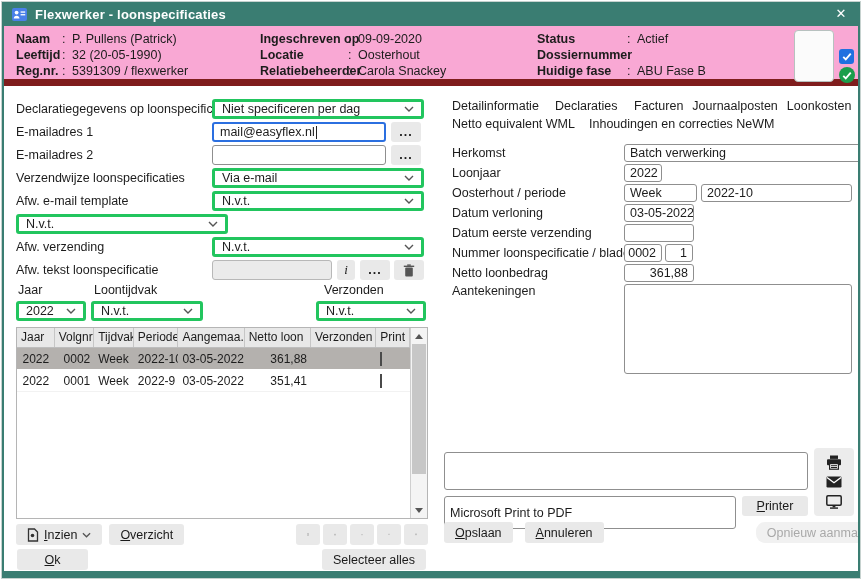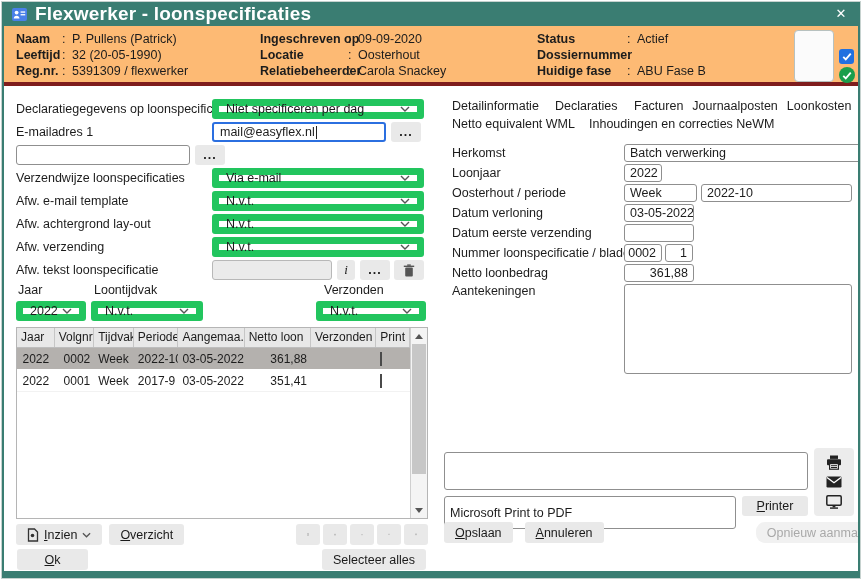--- a/index.html
+++ b/index.html
@@ -16,29 +16,29 @@
     margin: 1px;
     background: #3a7d72;
     border: 1px solid #c6d2cf;
   }
   
   .titlebar {
     height: 24px; display: flex; align-items: center;
     padding: 0 10px; color: #fff;
   }
   .titlebar .app-icon { width: 15px; height: 13px; margin-right: 8px; flex: none; }
-  .titlebar .title { font-weight: bold; font-size: 19px; letter-spacing: .2px; }
+  .titlebar .title { font-weight: bold; font-size: 13px; letter-spacing: .2px; }
   .titlebar .close {
     margin-left: auto; color:#fff; font-size: 13px; font-weight: bold;
     width: 18px; text-align: center; cursor: default; line-height: 18px;
   }
   
   .header {
     position: absolute; top: 24px; left: 2px; right: 2px; height: 60px;
-    background: #fdba74; border-bottom: 4px solid #7f1d1d;
+    background: #f9a8d4; border-bottom: 7px solid #7f1d1d;
   }
   .hcol { position: absolute; top: 5px; }
   .hcol.c1 { left: 12px; }
   .hcol.c2 { left: 256px; }
   .hcol.c3 { left: 533px; }
   .hrow { display: flex; height: 16px; line-height: 16px; white-space: nowrap; }
   .hlbl { font-weight: bold; }
   .c1 .hlbl { width: 46px; } .c2 .hlbl { width: 88px; } .c3 .hlbl { width: 90px; }
   .hsep { width: 10px; }
   .photo {
@@ -57,21 +57,21 @@
   .main {
     position: absolute; top: 84px; left: 2px; right: 2px; bottom: 7px;
     background: #fff; display: flex; overflow: hidden;
   }
   .left-panel { width: 432px; flex: none; padding: 13px 8px 0 12px; }
   .right-panel { flex: 1; padding: 12px 8px 0 16px; position: relative; }
   
   .frow { display: flex; align-items: center; height: 20px; margin-bottom: 3px; }
   .flbl { width: 196px; flex: none; white-space: nowrap; overflow: hidden; }
   .select {
-    width: 212px; height: 20px; border: 7px solid #22c55e; border-radius: 3px;
+    width: 212px; height: 20px; border: 3px solid #22c55e; border-radius: 3px;
     background: #fff; display: flex; align-items: center; padding: 0 7px;
   }
   .select .sel-val { flex: 1; white-space: nowrap; overflow: hidden; }
   .chev { flex: none; }
   .tinput {
     height: 20px; border: 1px solid #8f8f8f; border-radius: 3px; background: #fff;
     display: flex; align-items: center; padding: 8px 6px; white-space: nowrap; overflow: hidden;
   }
   .tinput.focused { border: 2px solid #2b6fe0; }
   .caret { width: 1px; height: 13px; background: #222; margin-left: 1px; }
@@ -265,20 +265,21 @@
       <div class="frow">
         <span class="flbl">E-mailadres 1</span>
         <div class="tinput focused w174">
           <span>mail@easyflex.nl</span>
           <span class="caret"></span>
         </div>
         <button class="btn sm dots">...</button>
       </div>
 
       <div class="frow">
+        <span class="flbl">E-mailadres 2</span>
         <div class="tinput w174">
           <span></span>
         </div>
         <button class="btn sm dots">...</button>
       </div>
 
       <div class="frow">
         <span class="flbl">Verzendwijze loonspecificaties</span>
         <div class="select">
           <span class="sel-val">Via e-mail</span>
@@ -292,21 +293,20 @@
         <span class="flbl">Afw. e-mail template</span>
         <div class="select">
           <span class="sel-val">N.v.t.</span>
           <svg class="chev" width="10" height="6" viewBox="0 0 10 6">
               <path d="M1 1l4 4 4-4" stroke="#555" stroke-width="1.4" fill="none"></path>
             </svg>
         </div>
       </div>
 
       <div class="frow">
-        <span class="flbl">Afw. achtergrond lay-out</span>
         <div class="select">
           <span class="sel-val">N.v.t.</span>
           <svg class="chev" width="10" height="6" viewBox="0 0 10 6">
               <path d="M1 1l4 4 4-4" stroke="#555" stroke-width="1.4" fill="none"></path>
             </svg>
         </div>
       </div>
 
       <div class="frow">
         <span class="flbl">Afw. verzending</span>
@@ -379,21 +379,21 @@
             <span class="td c3w">2022-10</span>
             <span class="td c4w">03-05-2022</span>
             <span class="td c5w ra">361,88</span>
             <span class="td c6w"></span>
             <span class="td c7w"><span class="cbx"></span></span>
           </div>
           <div class="trow">
             <span class="td c0 ca">2022</span>
             <span class="td c1w ra">0001</span>
             <span class="td c2w">Week</span>
-            <span class="td c3w">2017-9</span>
+            <span class="td c3w">2022-9</span>
             <span class="td c4w">03-05-2022</span>
             <span class="td c5w ra">351,41</span>
             <span class="td c6w"></span>
             <span class="td c7w"><span class="cbx"></span></span>
           </div>
         </div>
         <div class="vscroll">
           <div class="sb-btn">
               <span class="tri-up"></span>
             </div>

